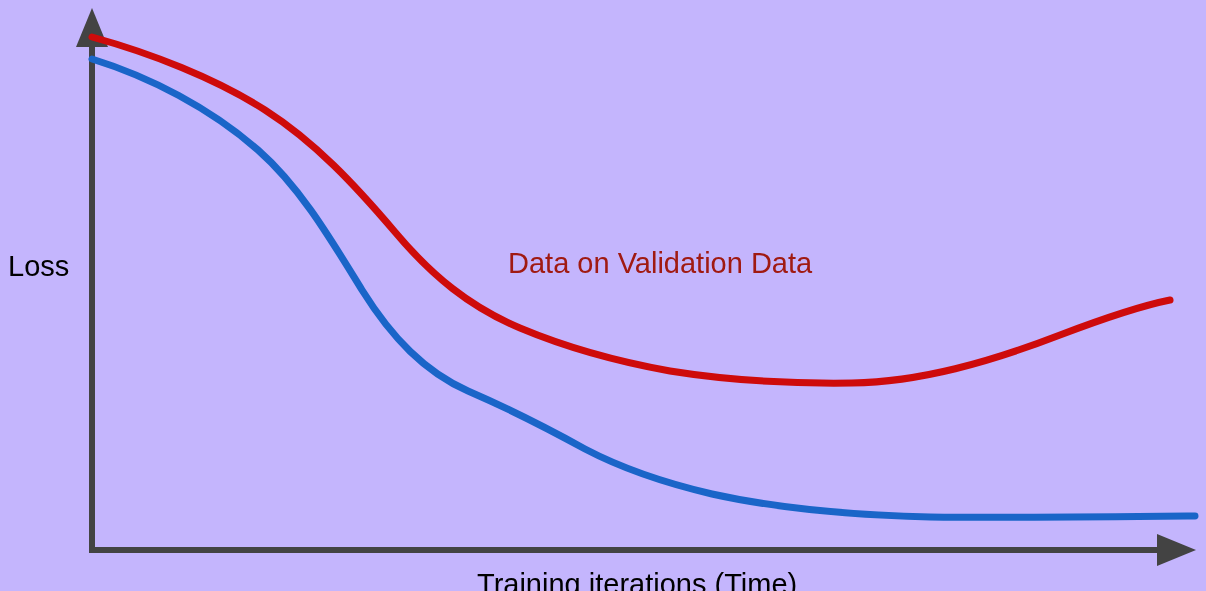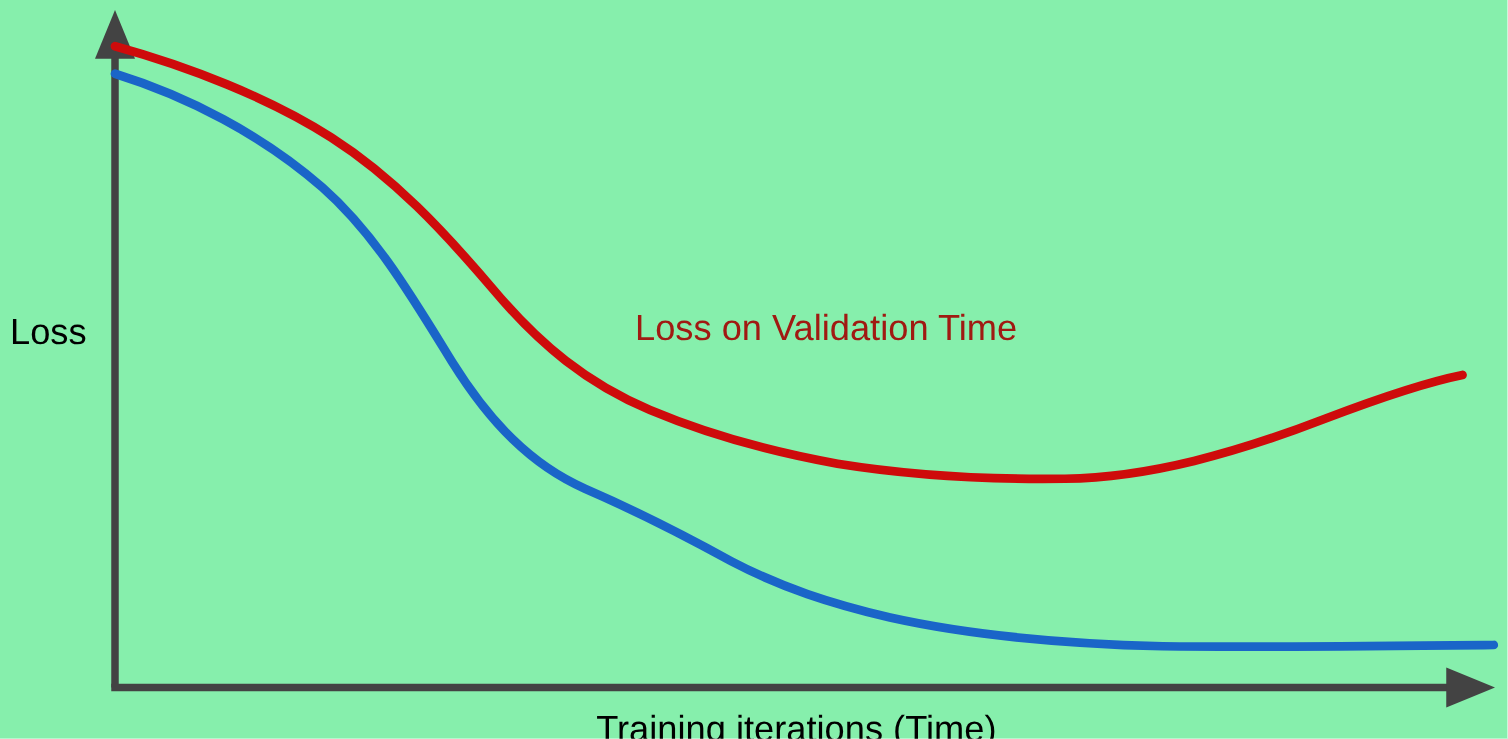--- a/index.html
+++ b/index.html
@@ -10,21 +10,21 @@
   body {
     width: 1206px;
     height: 591px;
     overflow: hidden;
     font-family: "Liberation Sans", sans-serif;
   }
   #chart-root {
     position: relative;
     width: 1206px;
     height: 591px;
-    background: #86efac;
+    background: #c4b5fd;
   }
   #plot-svg {
     position: absolute;
     left: 0;
     top: 0;
     width: 1206px;
     height: 591px;
     display: block;
   }
   .chart-label {
@@ -90,16 +90,16 @@
              C 505,407 545,427 585,449
              C 625,470 665,483 712,494
              C 775,508 850,515 930,517
              C 1010,518 1100,517 1195,516" fill="none" stroke="#1A65C8" stroke-width="7" stroke-linecap="round" stroke-linejoin="round"></path>
   </svg>
 
   <div class="chart-label" id="ylabel">Loss</div>
 
   <div class="chart-label" id="xlabel">Training iterations (Time)</div>
 
-  <div class="chart-label" id="validation-series-label">Loss on Validation Time</div>
+  <div class="chart-label" id="validation-series-label">Data on Validation Data</div>
 
 
 </div>
 
 </body></html>

